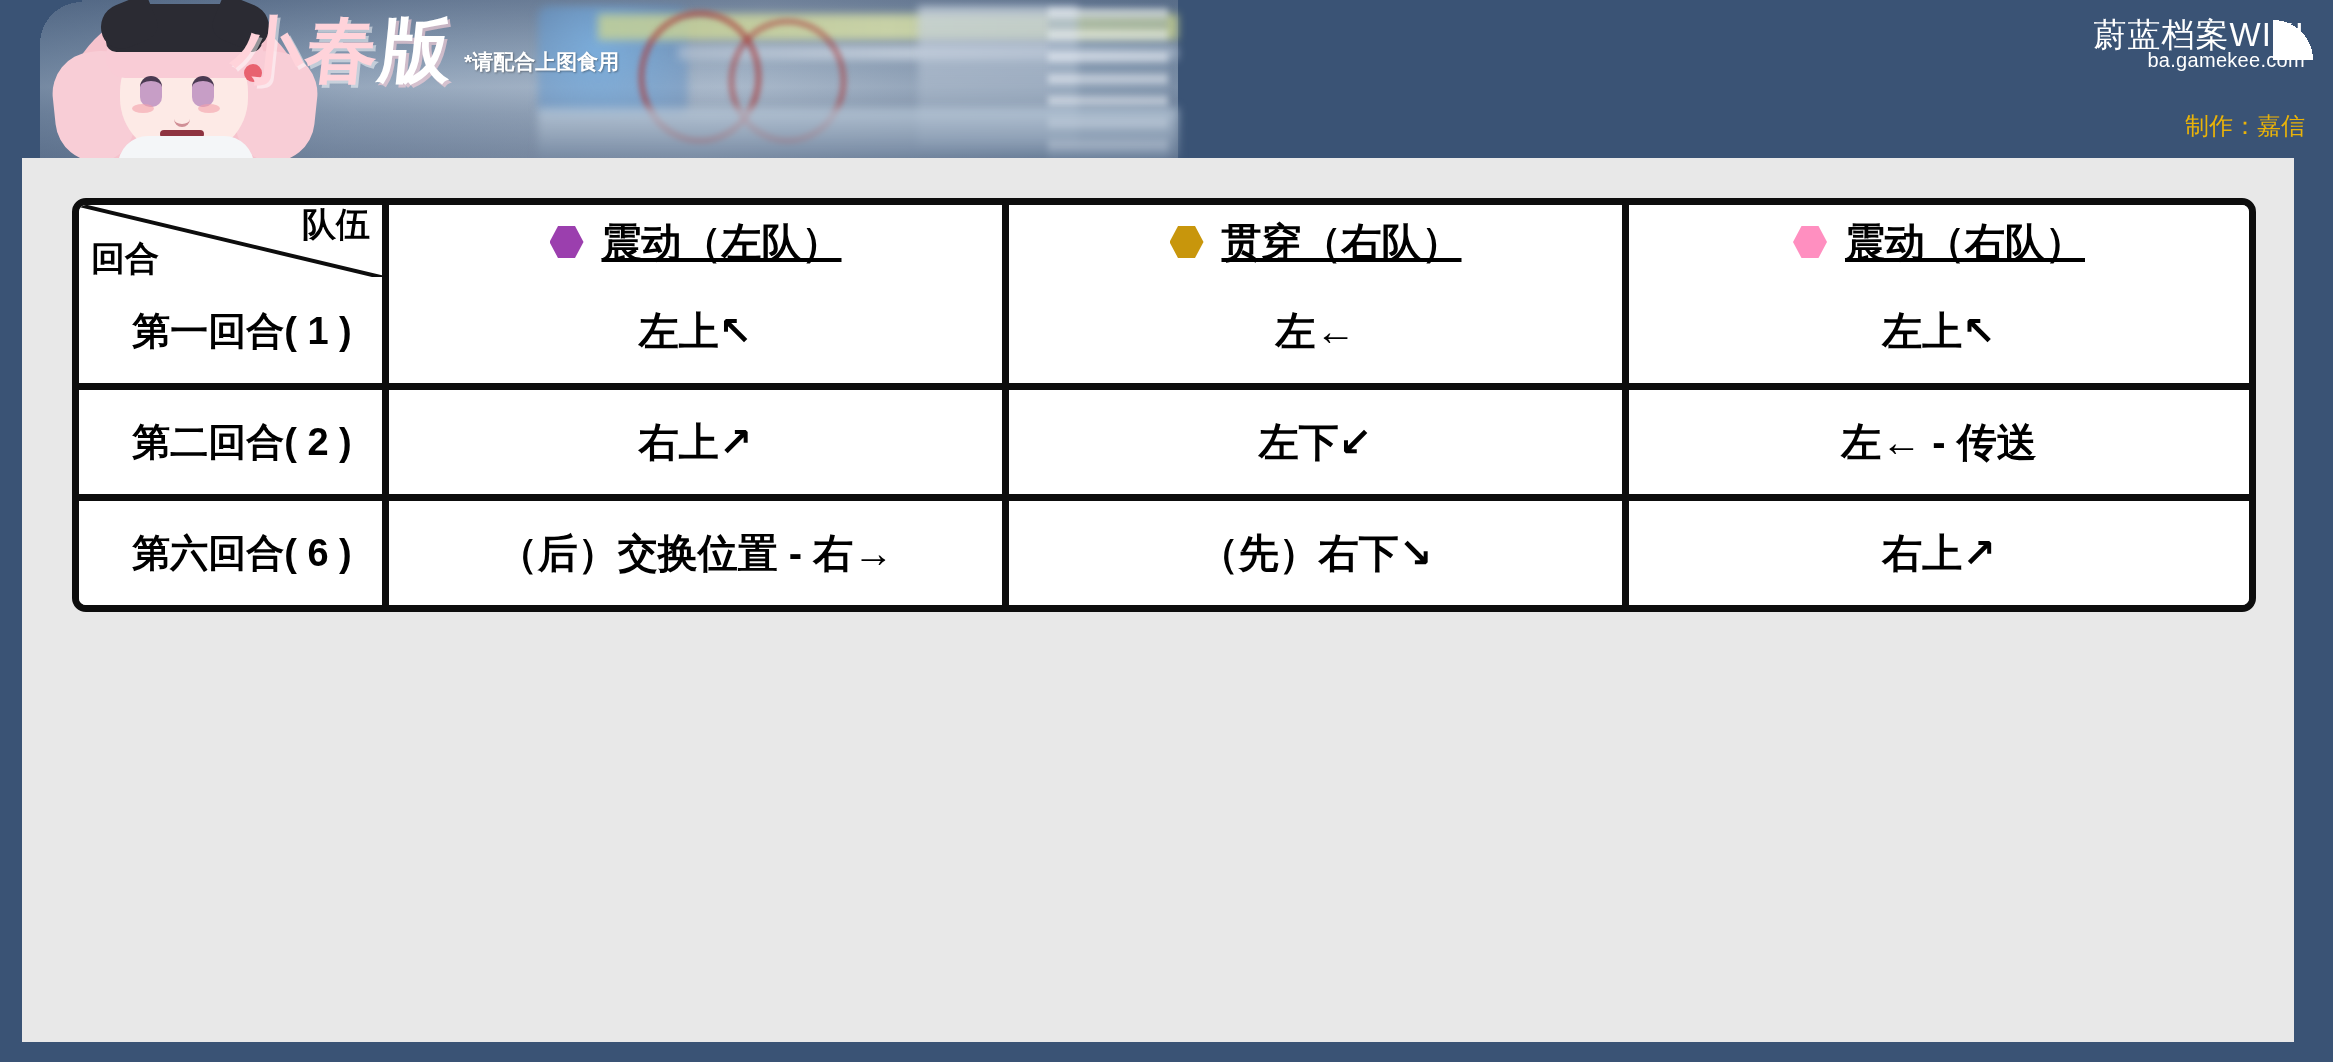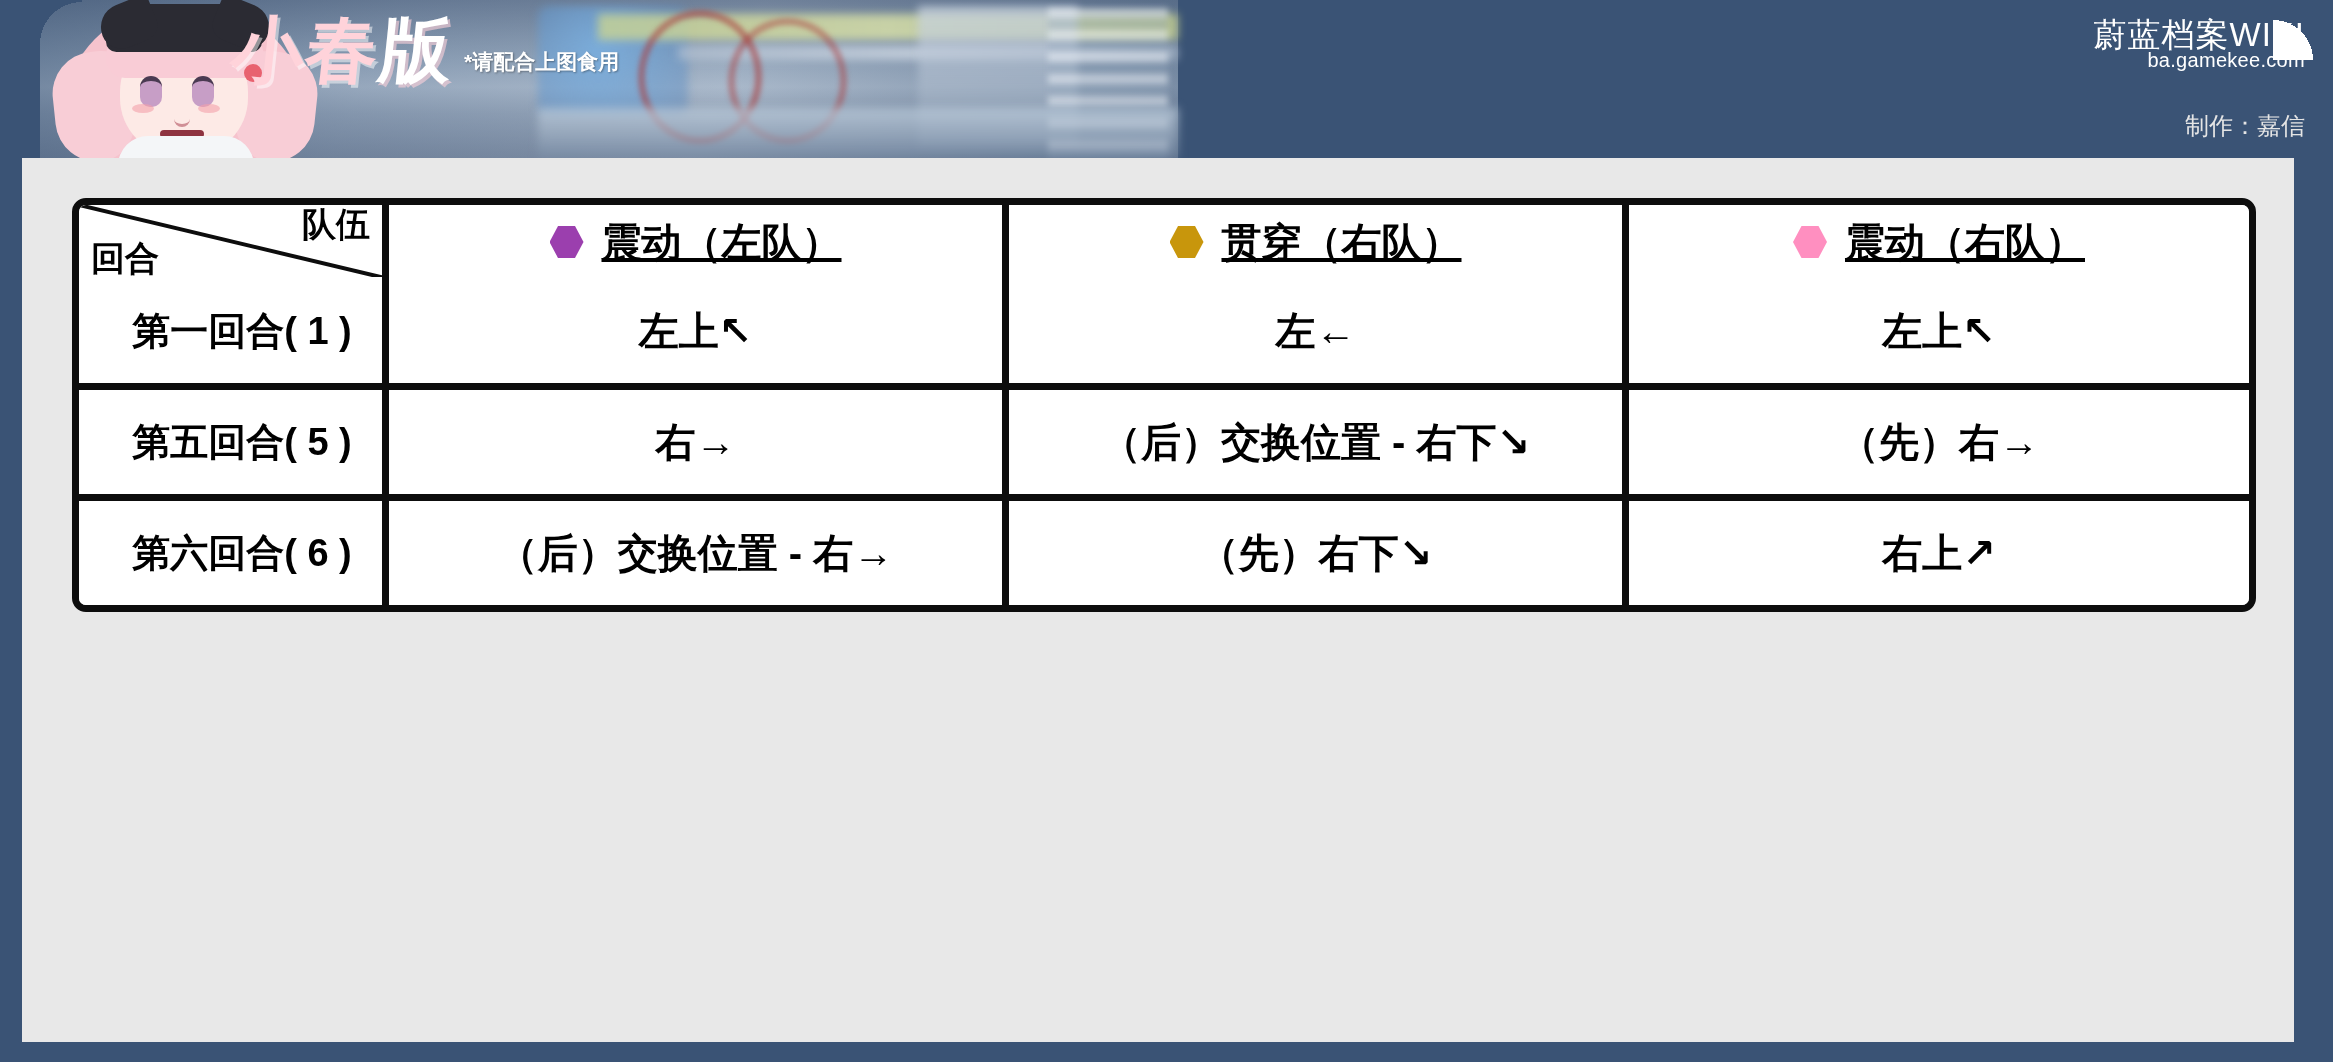--- a/index.html
+++ b/index.html
@@ -193,21 +193,21 @@
     font-size: 20px;
     line-height: 1.1;
     margin-top: -4px;
     letter-spacing: .3px;
     white-space: nowrap;
   }
   .credit {
     position: absolute;
     right: 28px;
     top: 110px;
-    color: #e5e5e5;
+    color: #eab308;
     font-size: 24px;
     font-weight: 500;
     white-space: nowrap;
   }
 
   
   .notch-l {
     position: absolute; left: 0; top: 0; width: 40px; height: 158px;
     background: #3a5375;
   }
@@ -431,24 +431,24 @@
             </tr>
           </thead>
           <tbody>
             <tr>
               <td class="round-label">第一回合( 1 )</td>
               <td>左上↖</td>
               <td>左←</td>
               <td>左上↖</td>
             </tr>
             <tr>
-              <td class="round-label">第五回合( 5 )</td>
-              <td>右→</td>
-              <td>（后）交换位置 - 右下↘</td>
-              <td>（先）右→</td>
+              <td class="round-label">第二回合( 2 )</td>
+              <td>右上↗</td>
+              <td>左下↙</td>
+              <td>左← - 传送</td>
             </tr>
             <tr>
               <td class="round-label">第六回合( 6 )</td>
               <td>（后）交换位置 - 右→</td>
               <td>（先）右下↘</td>
               <td>右上↗</td>
             </tr>
           </tbody>
         </table>
       </div>

